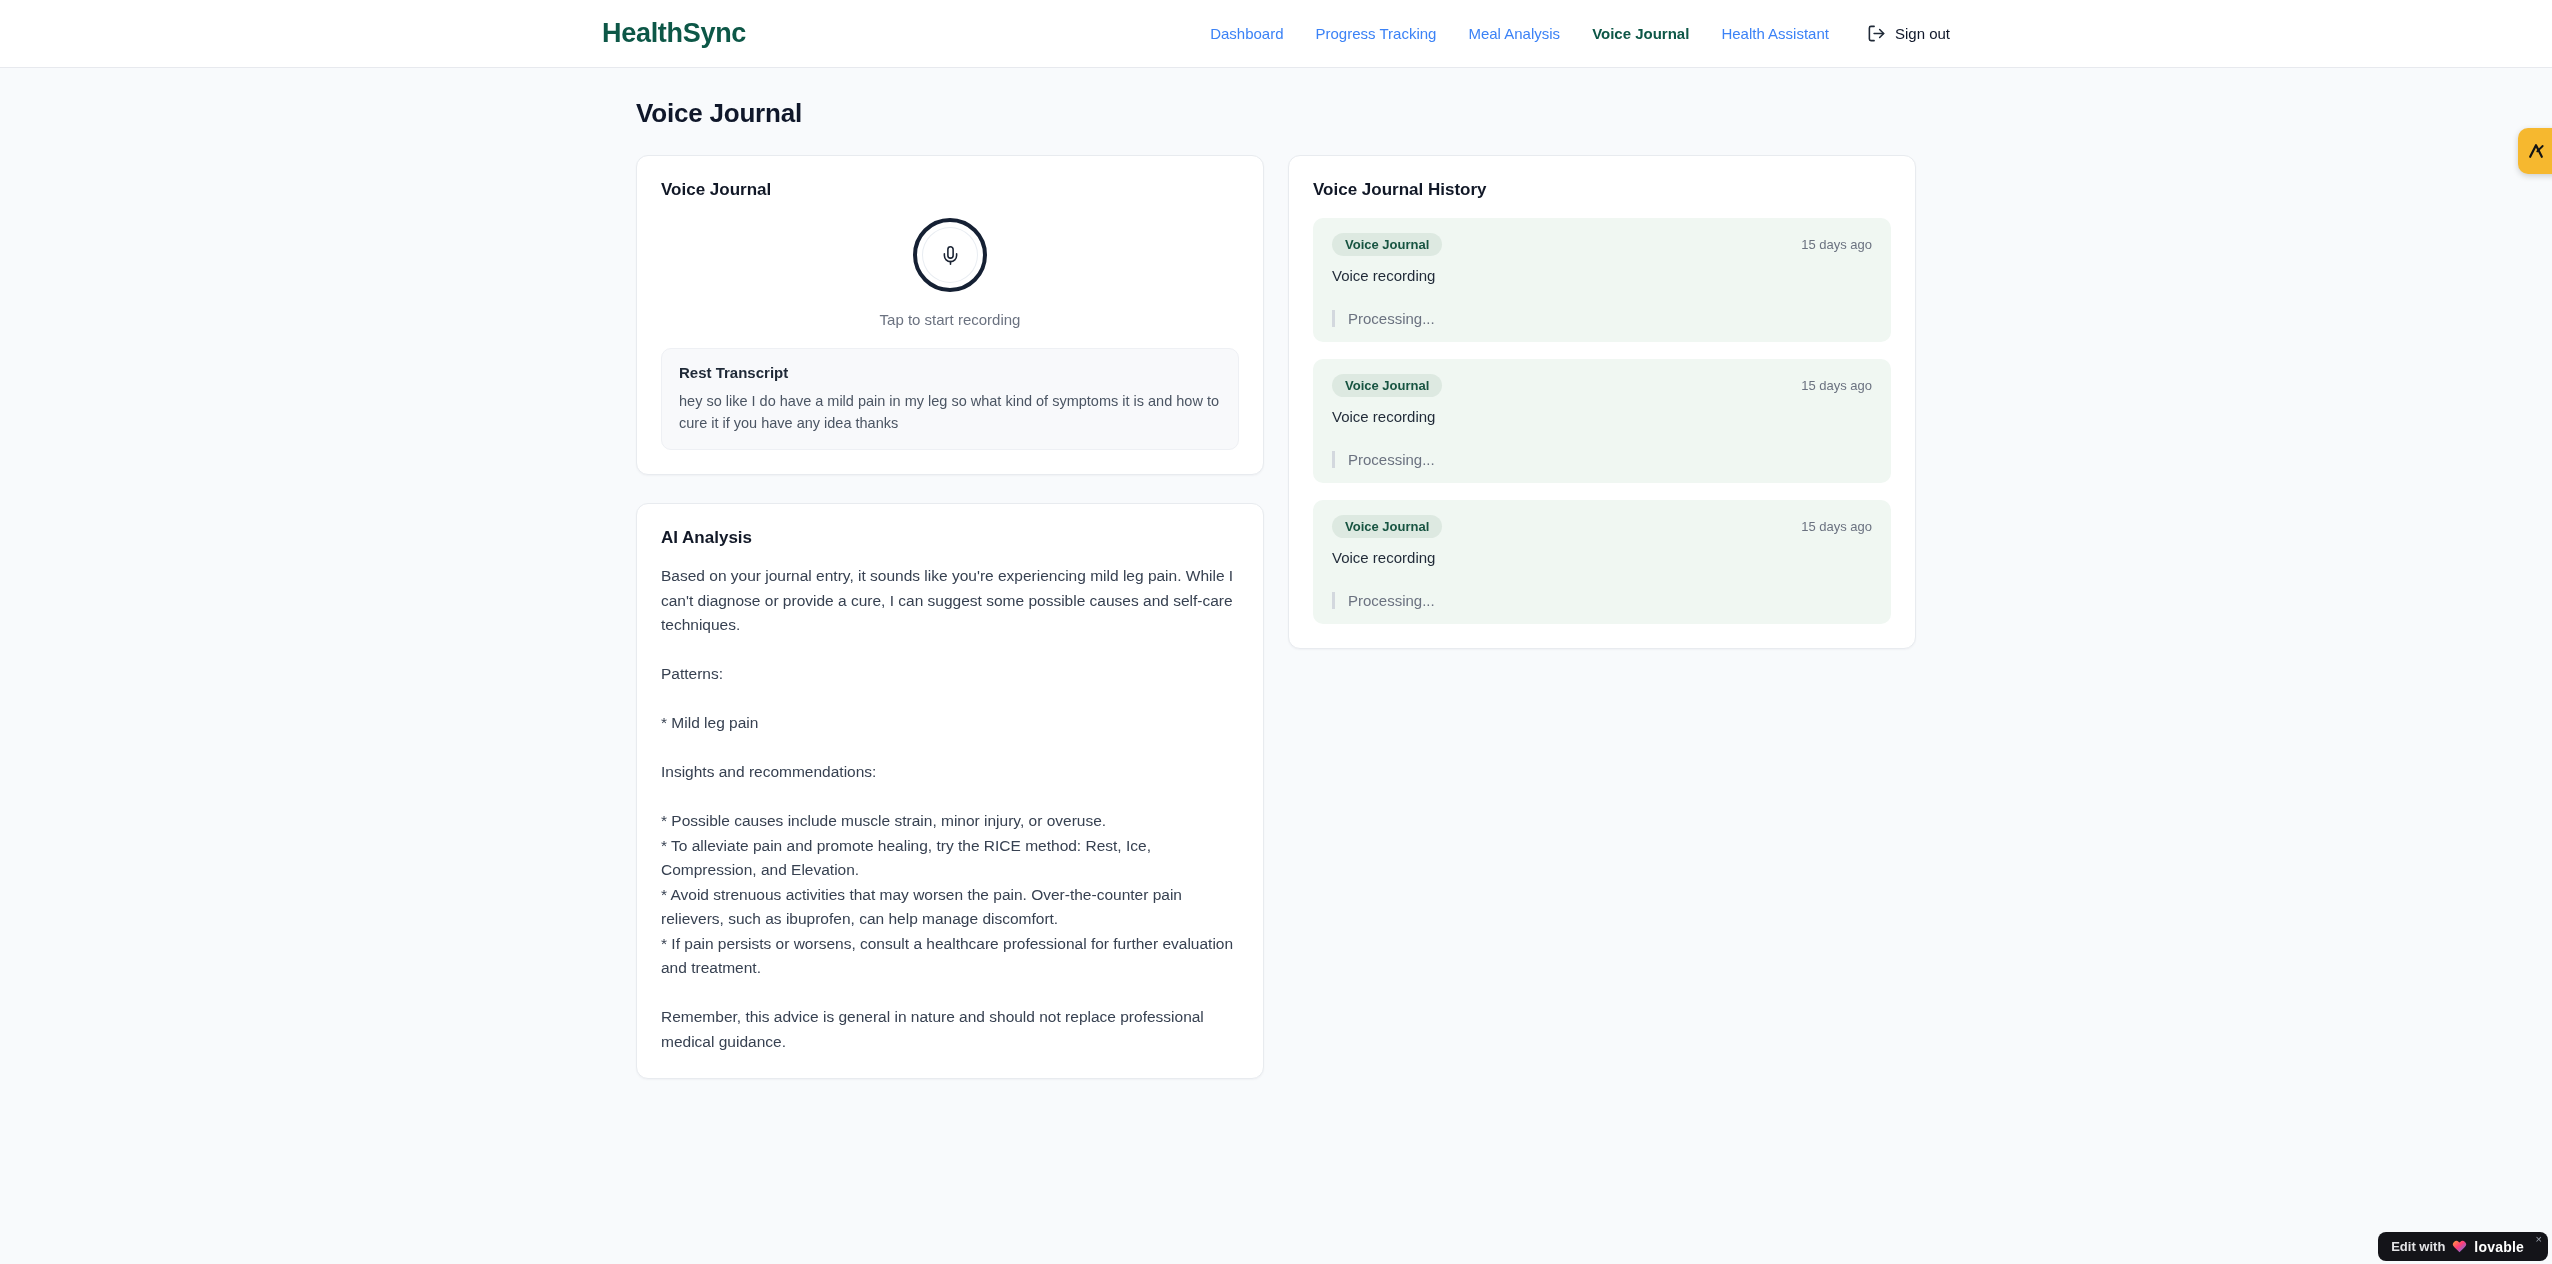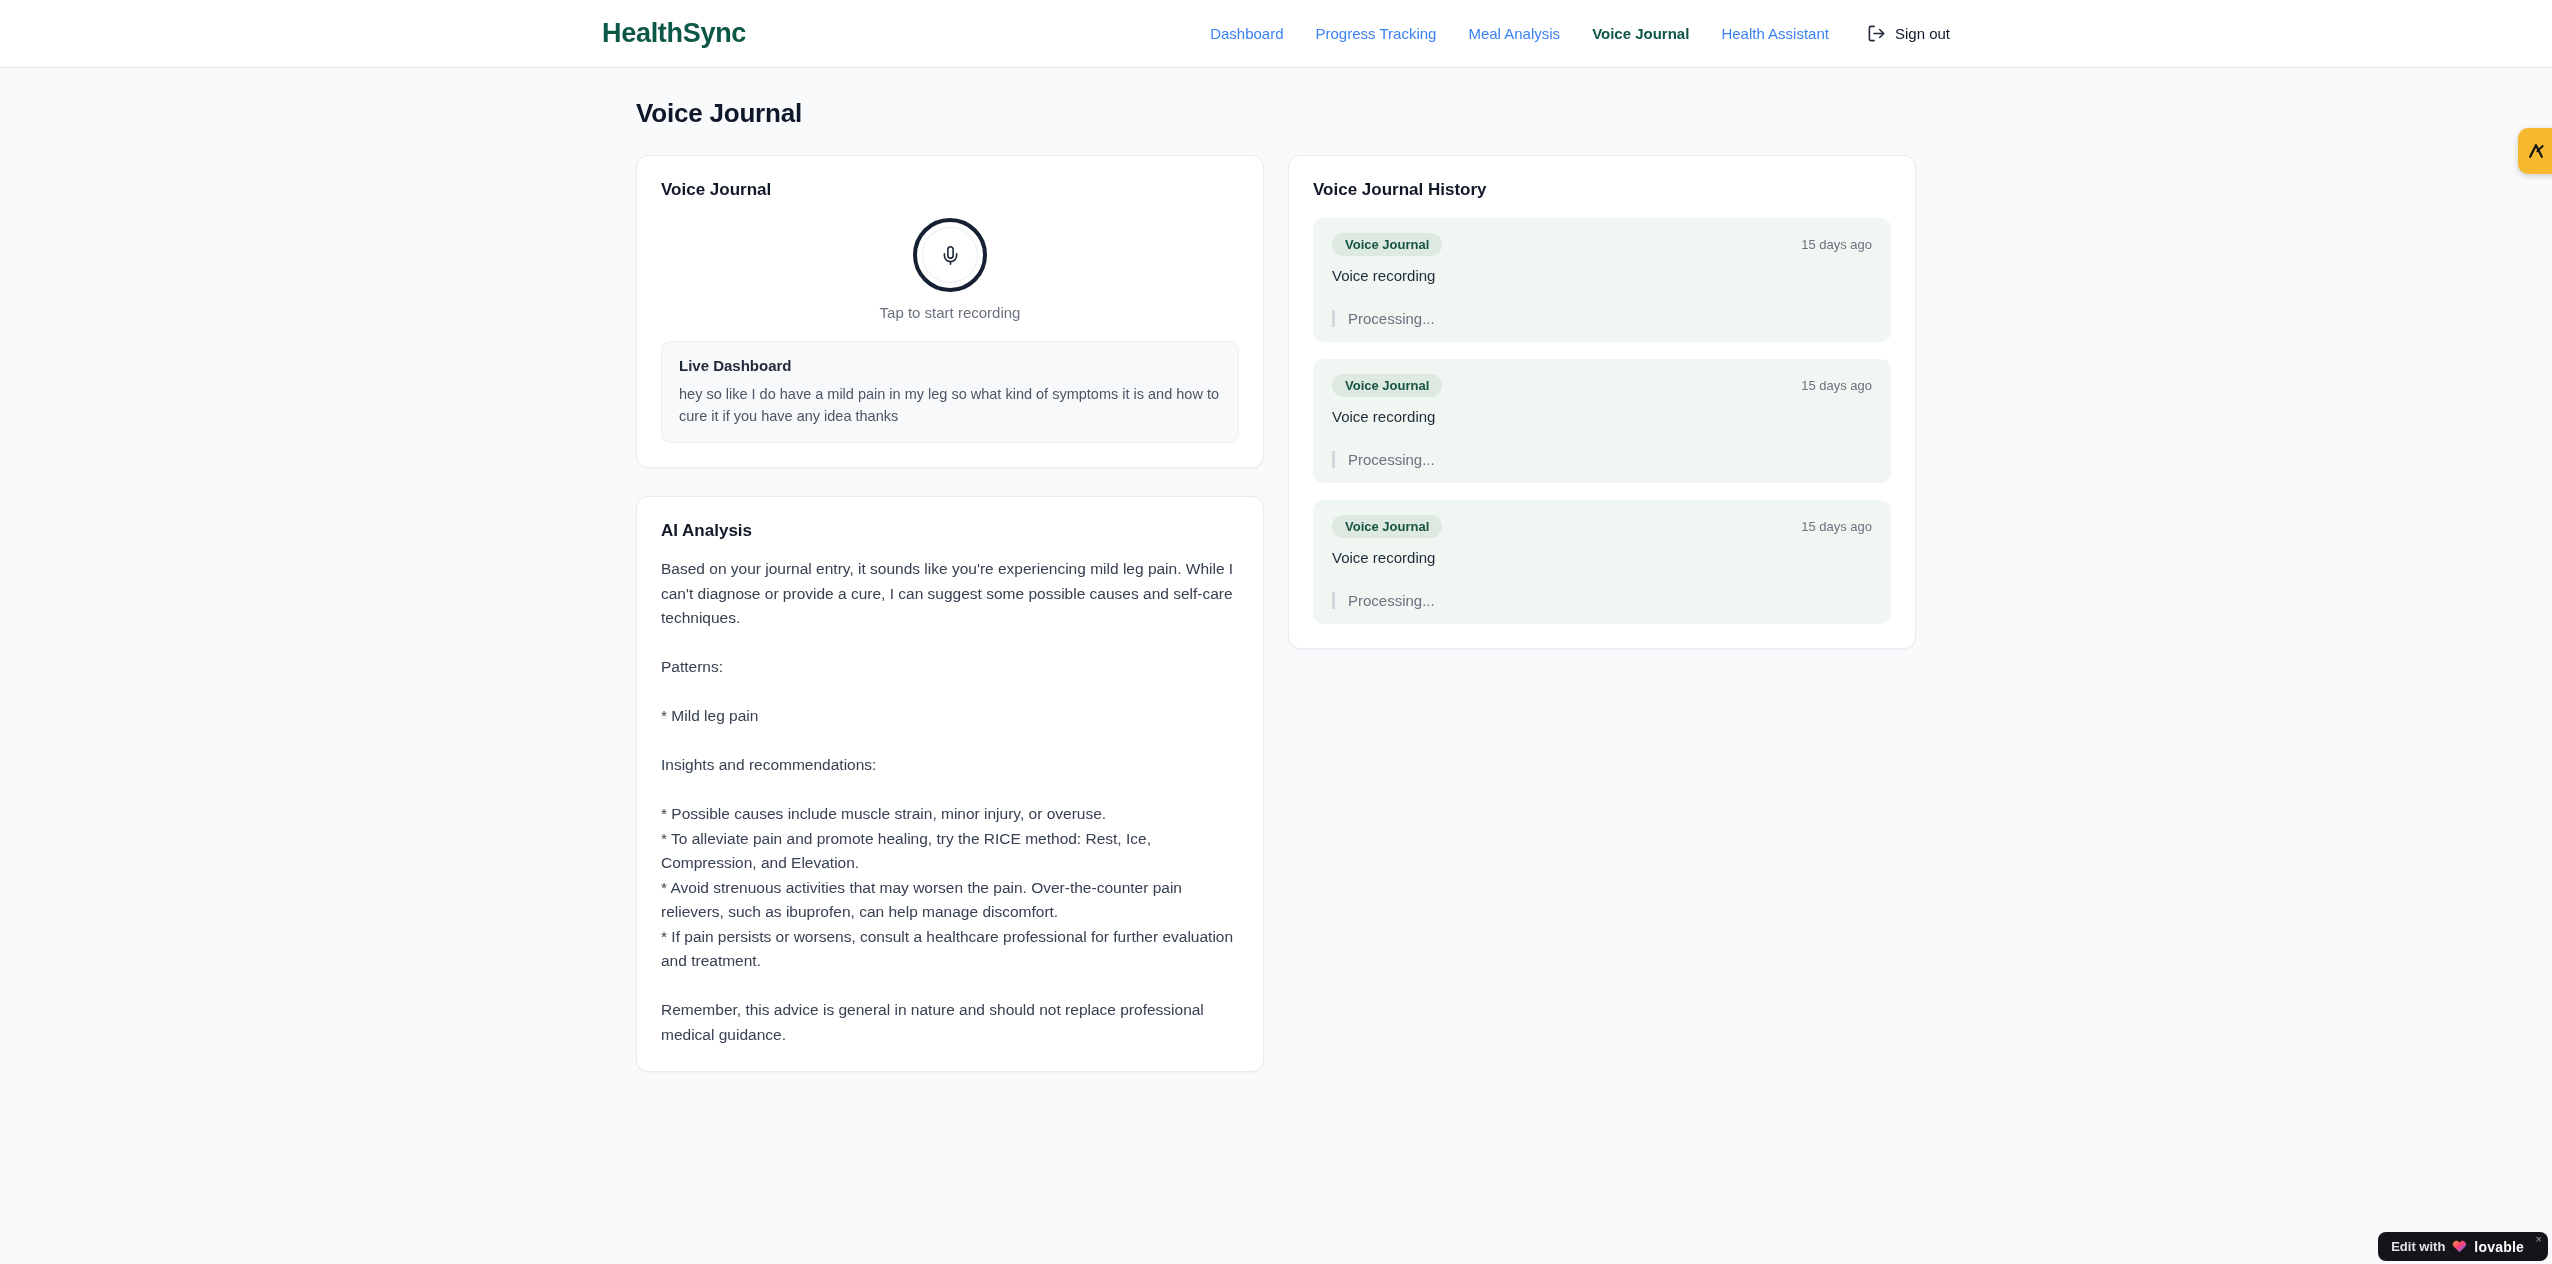--- a/index.html
+++ b/index.html
@@ -27,21 +27,21 @@
 
   .card { background:#ffffff; border:1px solid #e8ebef; border-radius:12px; padding:24px; box-shadow:0 1px 2px rgba(16,24,40,.04); }
   .card-title { font-size:17px; font-weight:600; color:#111827; }
 
   
   .mic-wrap { display:flex; flex-direction:column; align-items:center; margin-top:18px; }
   .mic-btn { width:74px; height:74px; border-radius:50%; background:#ffffff; border:4px solid #152033;
              display:flex; align-items:center; justify-content:center; cursor:pointer;
              box-shadow: inset 0 0 0 5px #ffffff, inset 0 0 0 6px #e9edf2; }
   .mic-btn svg { width:21px; height:21px; stroke:#1b2434; }
-  .tap-hint { margin-top:12px; font-size:15px; color:#6b7280; }
+  .tap-hint { margin-top:19px; font-size:15px; color:#6b7280; }
   .transcript { margin-top:20px; background:#f8f9fb; border:1px solid #eef0f4; border-radius:10px; padding:15px 17px; }
   .t-title { font-size:15px; font-weight:700; color:#1f2937; }
   .t-text { margin-top:9px; font-size:14.5px; line-height:22px; color:#4b5563; }
 
   
   .analysis { margin-top:28px; }
   .analysis-body { margin-top:16px; font-size:15.5px; line-height:24.5px; color:#374151; white-space:pre-line; }
 
   
   .entries { margin-top:18px; display:flex; flex-direction:column; gap:17px; }
@@ -105,21 +105,21 @@
               <svg viewBox="0 0 24 24" fill="none" stroke-width="1.8" stroke-linecap="round" stroke-linejoin="round">
                 <path d="M12 2a3 3 0 0 0-3 3v7a3 3 0 0 0 6 0V5a3 3 0 0 0-3-3Z"></path>
                 <path d="M19 10v2a7 7 0 0 1-14 0v-2"></path>
                 <line x1="12" y1="19" x2="12" y2="22"></line>
               </svg>
             </span>
           </button>
           <div class="tap-hint">Tap to start recording</div>
         </div>
         <div class="transcript">
-          <div class="t-title">Live Dashboard</div>
+          <div class="t-title">Rest Transcript</div>
           <div class="t-text">hey so like I do have a mild pain in my leg so what kind of symptoms it is and how to cure it if you have any idea thanks</div>
         </div>
       </section>
 
       <section class="card analysis">
         <div class="card-title">AI Analysis</div>
         <div class="analysis-body">Based on your journal entry, it sounds like you're experiencing mild leg pain. While I can't diagnose or provide a cure, I can suggest some possible causes and self-care techniques.
 
 Patterns:
 

